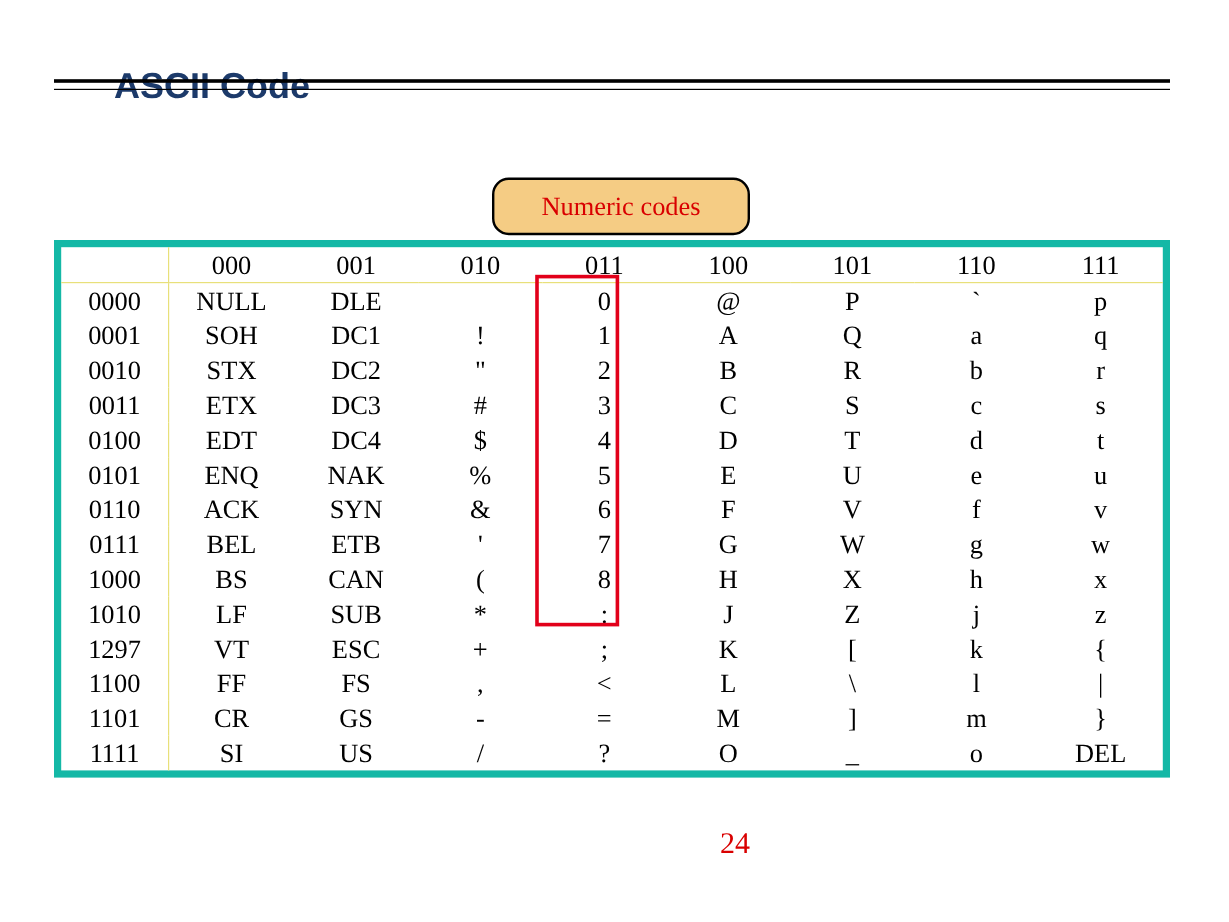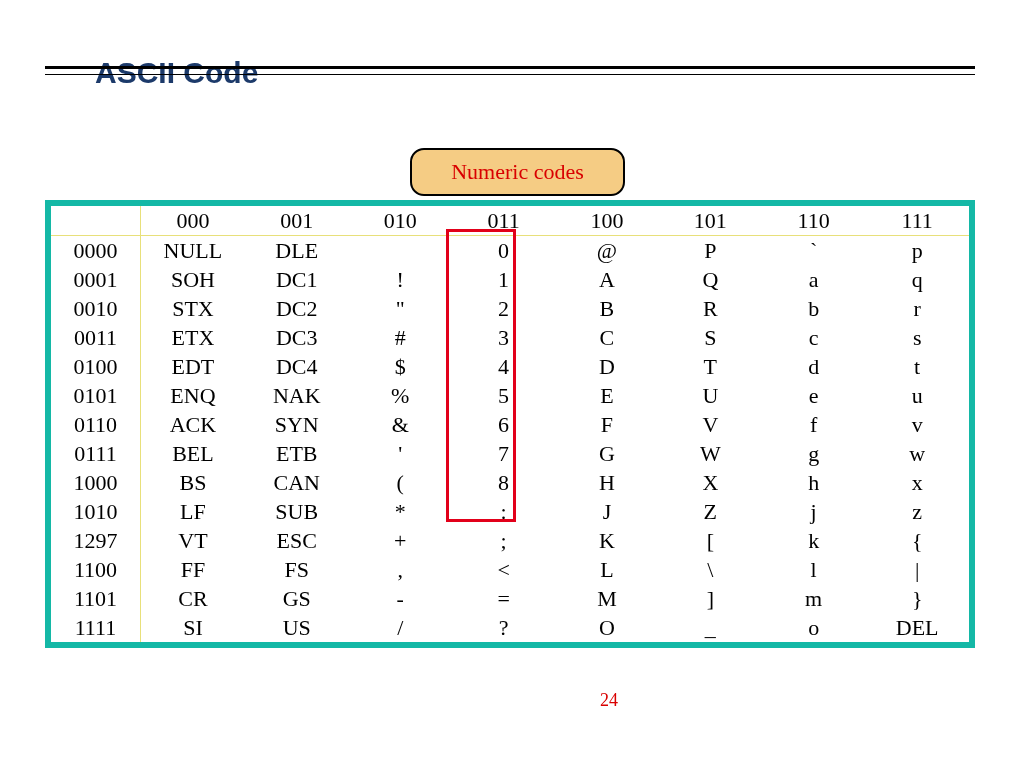--- a/index.html
+++ b/index.html
@@ -90,21 +90,21 @@
   table.ascii th, table.ascii td { width: 105px; }
   .highlight-box {
     position: absolute;
     border: 3px solid #e2001a;
     pointer-events: none;
     box-sizing: border-box;
   }
   .page-num {
     position: absolute;
     font-family: "Times New Roman", Times, serif;
-    font-size: 18px;
+    font-size: 25px;
     color: #d90000;
   }
 </style>
 </head>
 <body>
 
 <div class="slide">
 
   <div class="title">ASCII Code</div>
   <div class="rule"></div>

